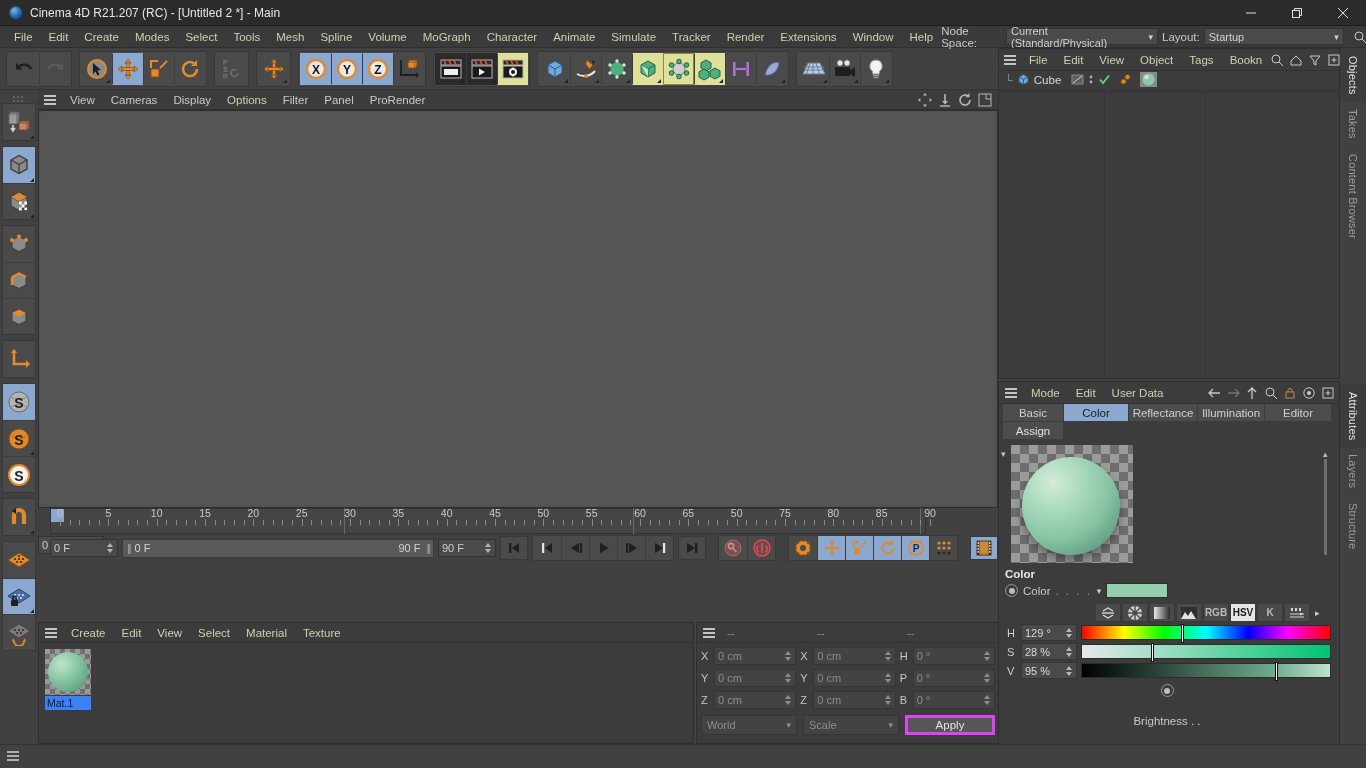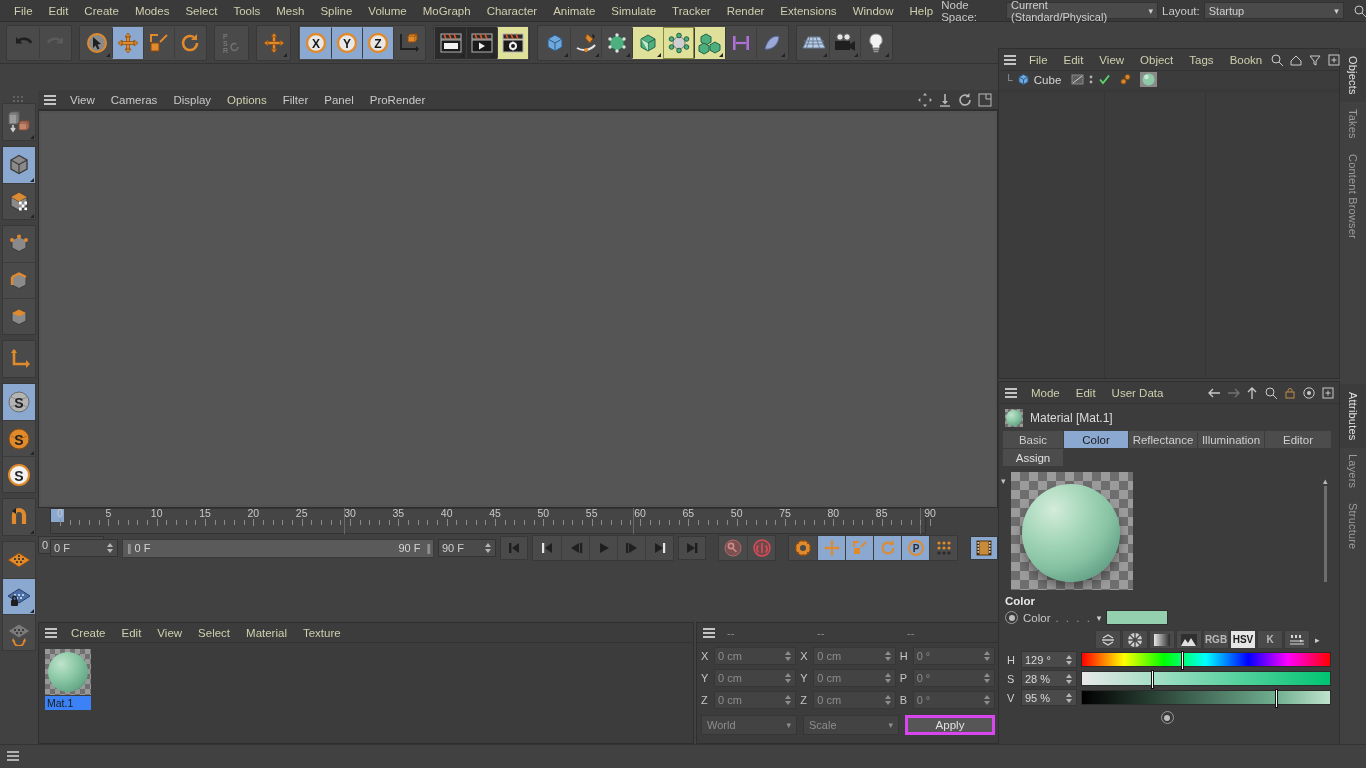--- a/index.html
+++ b/index.html
@@ -264,20 +264,42 @@
 
   
   .statusbar { position:absolute; left:0; right:0; bottom:0; height:24px; background:#414141; border-top:1px solid #333; display:flex; align-items:center; padding-left:6px; }
   .sb-ico { width:14px; height:14px; }
 </style>
 </head>
 <body>
 
 <div class="app">
 
+  <div class="titlebar">
+    <div class="title-icon"></div>
+    <div class="title-text">Cinema 4D R21.207 (RC) - [Untitled 2 *] - Main</div>
+    <div class="win-btns">
+      <div class="win-btn">
+        <svg width="12" height="12" viewBox="0 0 12 12">
+            <path d="M1 6h10" stroke="#e0e0e0" stroke-width="1"></path>
+          </svg>
+      </div>
+      <div class="win-btn">
+        <svg width="12" height="12" viewBox="0 0 12 12">
+            <rect x="1.5" y="3.5" width="7" height="7" fill="none" stroke="#e0e0e0"></rect>
+            <path d="M3.5 3.5V1.5h7v7h-2" fill="none" stroke="#e0e0e0"></path>
+          </svg>
+      </div>
+      <div class="win-btn close">
+        <svg width="12" height="12" viewBox="0 0 12 12">
+            <path d="M1 1l10 10M11 1L1 11" stroke="#e0e0e0" stroke-width="1"></path>
+          </svg>
+      </div>
+    </div>
+  </div>
 
   <div class="menubar">
     <div class="menu-item">File</div>
     <div class="menu-item">Edit</div>
     <div class="menu-item">Create</div>
     <div class="menu-item">Modes</div>
     <div class="menu-item">Select</div>
     <div class="menu-item">Tools</div>
     <div class="menu-item">Mesh</div>
     <div class="menu-item">Spline</div>
@@ -1343,26 +1365,20 @@
                 <circle cx="7" cy="7" r="5.2" fill="none" stroke="#c9c9c9"></circle>
                 <circle cx="7" cy="7" r="2" fill="#c9c9c9"></circle>
               </svg></div>
           <div class="pm-ico"><svg width="14" height="14" viewBox="0 0 14 14">
                 <rect x="2" y="2" width="10" height="10" fill="none" stroke="#c9c9c9"></rect>
                 <path d="M7 4.5v5M4.5 7h5" stroke="#c9c9c9"></path>
               </svg></div>
         </div>
       </div>
 
-      <div class="attr-title">
-        <div class="attr-thumb">
-            <i></i>
-          </div>
-        <div class="attr-title-text">Material [Mat.1]</div>
-      </div>
 
       <div class="tabstrip">
         <div class="atab" style="width:60px">Basic</div>
         <div class="atab sel" style="width:64px">Color</div>
         <div class="atab" style="width:68px">Reflectance</div>
         <div class="atab" style="width:66px">Illumination</div>
         <div class="atab" style="width:66px">Editor</div>
       </div>
       <div class="assignrow">
         <div class="assignbtn" style="width:60px">Assign</div>

